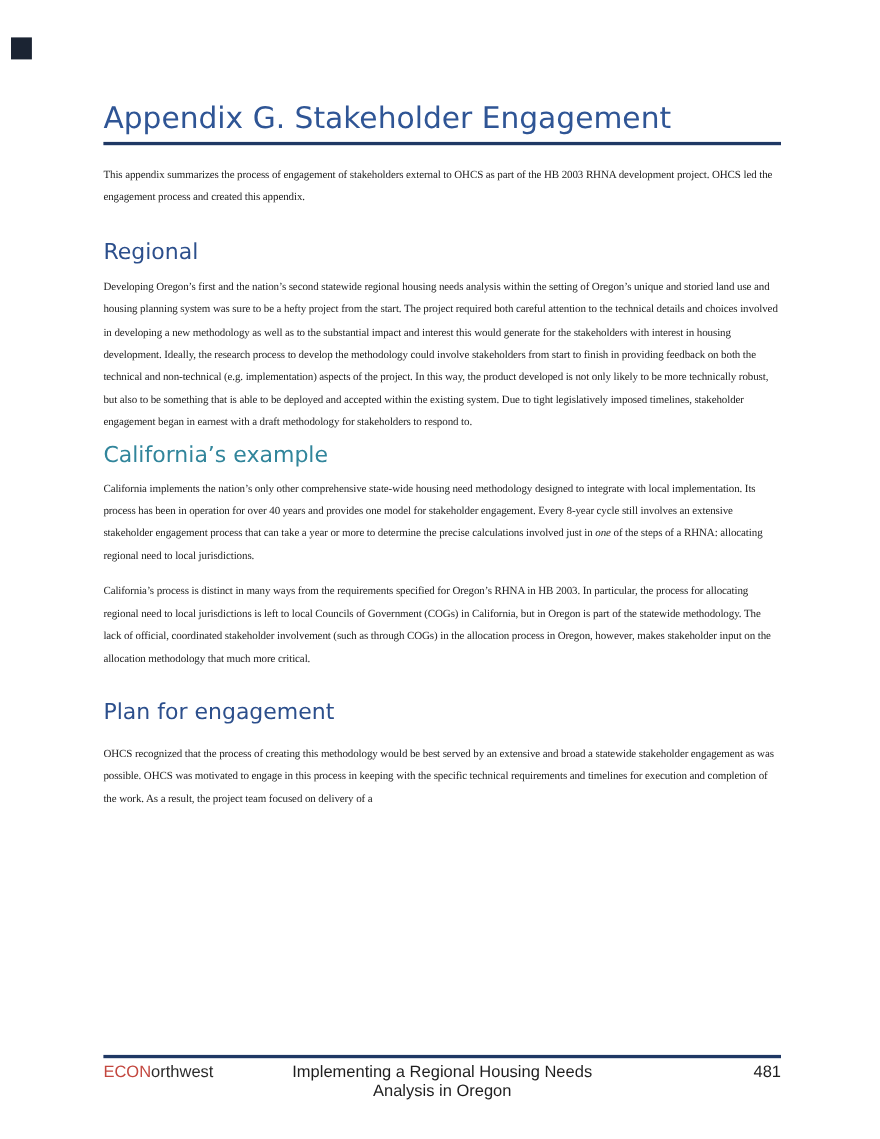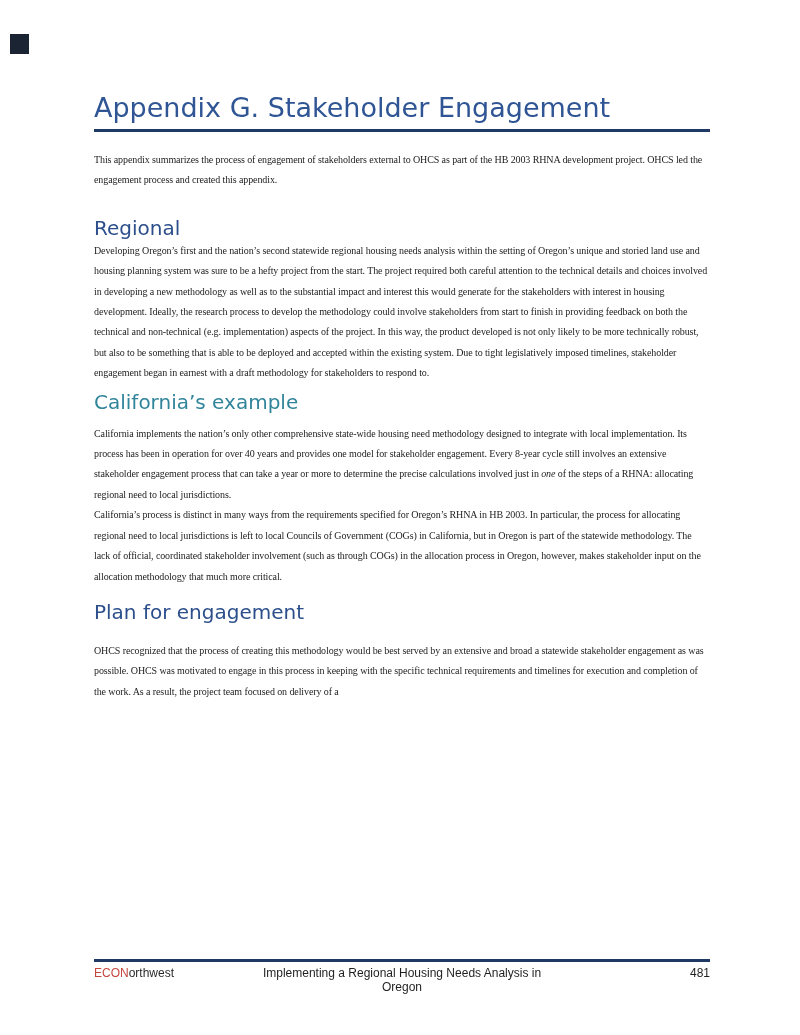--- a/index.html
+++ b/index.html
@@ -37,53 +37,53 @@
     color: #2F5595;
   }
   .h2 {
     margin: 24px 0 0 0;
     font-family: "DejaVu Sans", "Liberation Sans", sans-serif;
     font-weight: 400;
     font-size: 20px;
     line-height: 26px;
     color: #2C4F8C;
   }
-  .h2-plan { margin-top: 12px; }
+  .h2-plan { margin-top: 24px; }
   .h3 {
     margin: 8px 0 0 0;
     font-family: "DejaVu Sans", "Liberation Sans", sans-serif;
     font-weight: 400;
     font-size: 20px;
     line-height: 20px;
     color: #31859B;
   }
   .para {
     margin: 0;
     font-size: 10px;
     line-height: 20.4px;
     letter-spacing: -0.1px;
     text-align: left;
   }
   .p-intro    { margin-top: 18px; }
-  .p-overview { }
+  .p-overview { margin-top: 11px; }
   .p-cal1     { margin-top: 12px; }
-  .p-cal2     { margin-top: 0; }
+  .p-cal2     { margin-top: 12px; }
   .p-plan     { margin-top: 16px; }
   .para em { font-style: italic; }
   .footer {
     position: absolute;
     left: 94px;
     top: 959px;
     width: 616px;
     border-top: 3px solid #1F3864;
     padding-top: 4px;
     display: flex;
     align-items: baseline;
     font-family: "Liberation Sans", "DejaVu Sans", sans-serif;
-    font-size: 12px;
+    font-size: 15px;
     color: #1f1f1f;
   }
   .footer-brand { width: 150px; white-space: nowrap; }
   .brand-econ { color: #C3473F; }
   .brand-rest { color: #2b2b2b; }
   .footer-center { flex: 1; text-align: center; }
   .footer-page { width: 150px; text-align: right; }
 </style>
 </head>
 <body>

